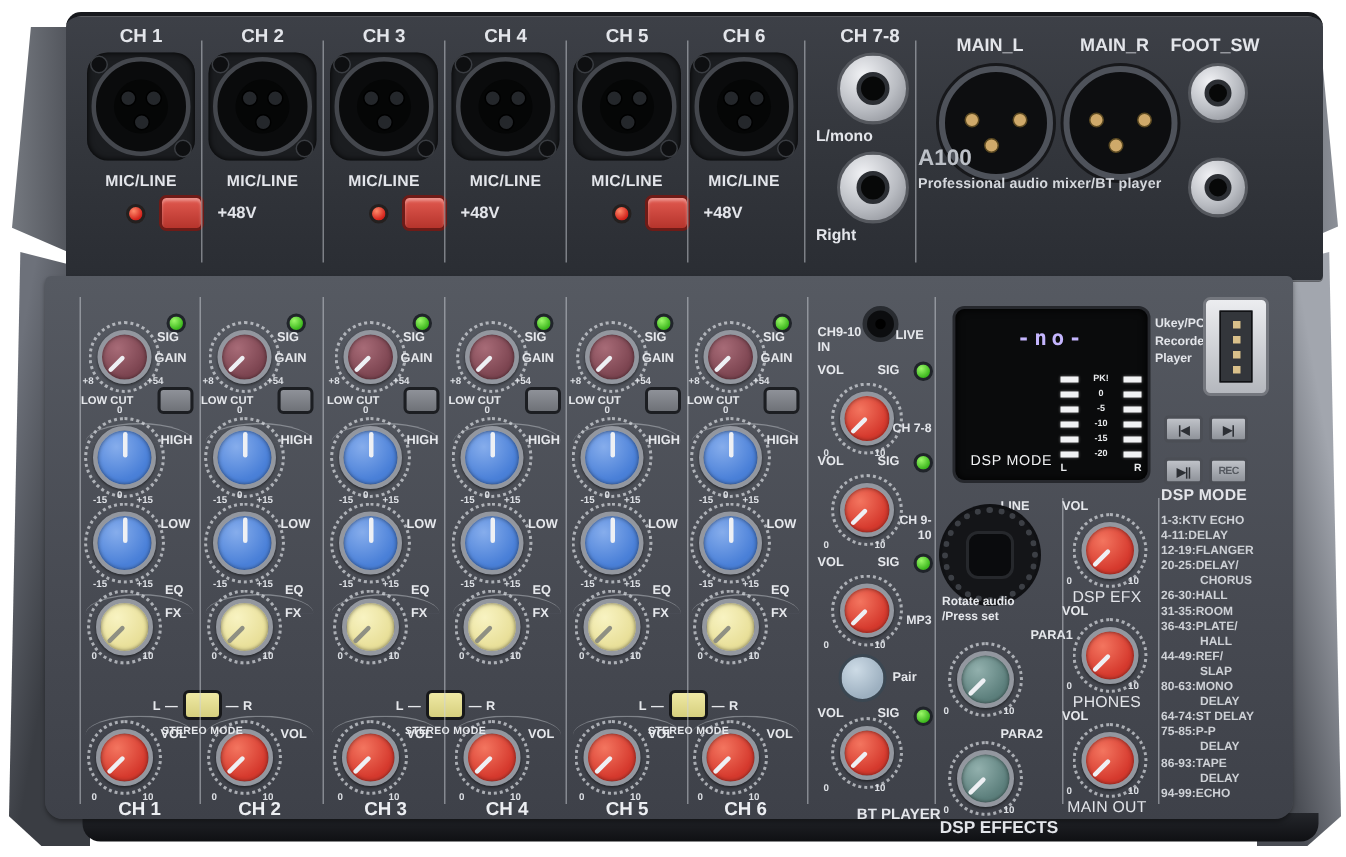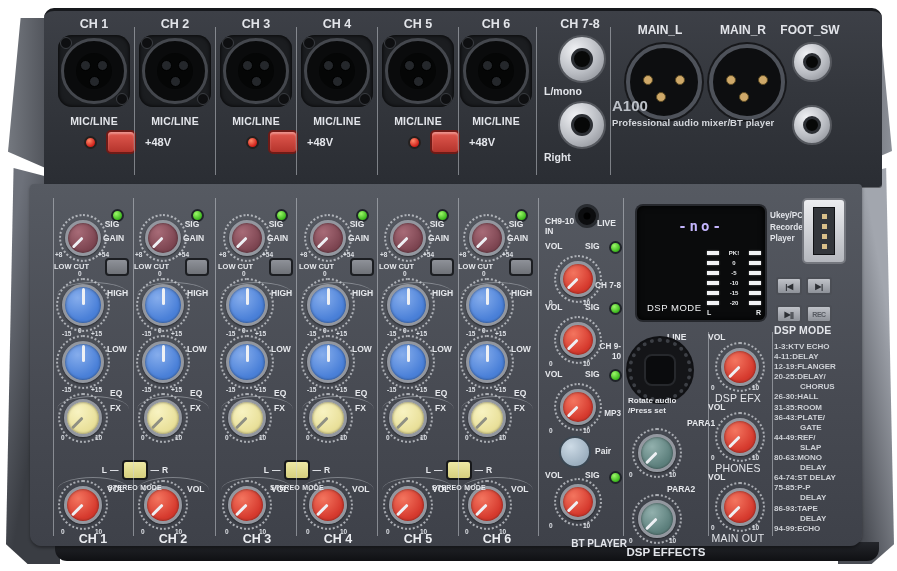--- a/index.html
+++ b/index.html
@@ -813,21 +813,21 @@
       <div class="dm-head">DSP MODE</div>
       <div id="dsp-lines">
           <div class="dline">1-3:KTV ECHO</div>
           <div class="dline">4-11:DELAY</div>
           <div class="dline">12-19:FLANGER</div>
           <div class="dline">20-25:DELAY/</div>
           <div class="dline ind">CHORUS</div>
           <div class="dline">26-30:HALL</div>
           <div class="dline">31-35:ROOM</div>
           <div class="dline">36-43:PLATE/</div>
-          <div class="dline ind">GATE</div>
+          <div class="dline ind">HALL</div>
           <div class="dline">44-49:REF/</div>
           <div class="dline ind">SLAP</div>
           <div class="dline">80-63:MONO</div>
           <div class="dline ind">DELAY</div>
           <div class="dline">64-74:ST DELAY</div>
           <div class="dline">75-85:P-P</div>
           <div class="dline ind">DELAY</div>
           <div class="dline">86-93:TAPE</div>
           <div class="dline ind">DELAY</div>
           <div class="dline">94-99:ECHO</div>

